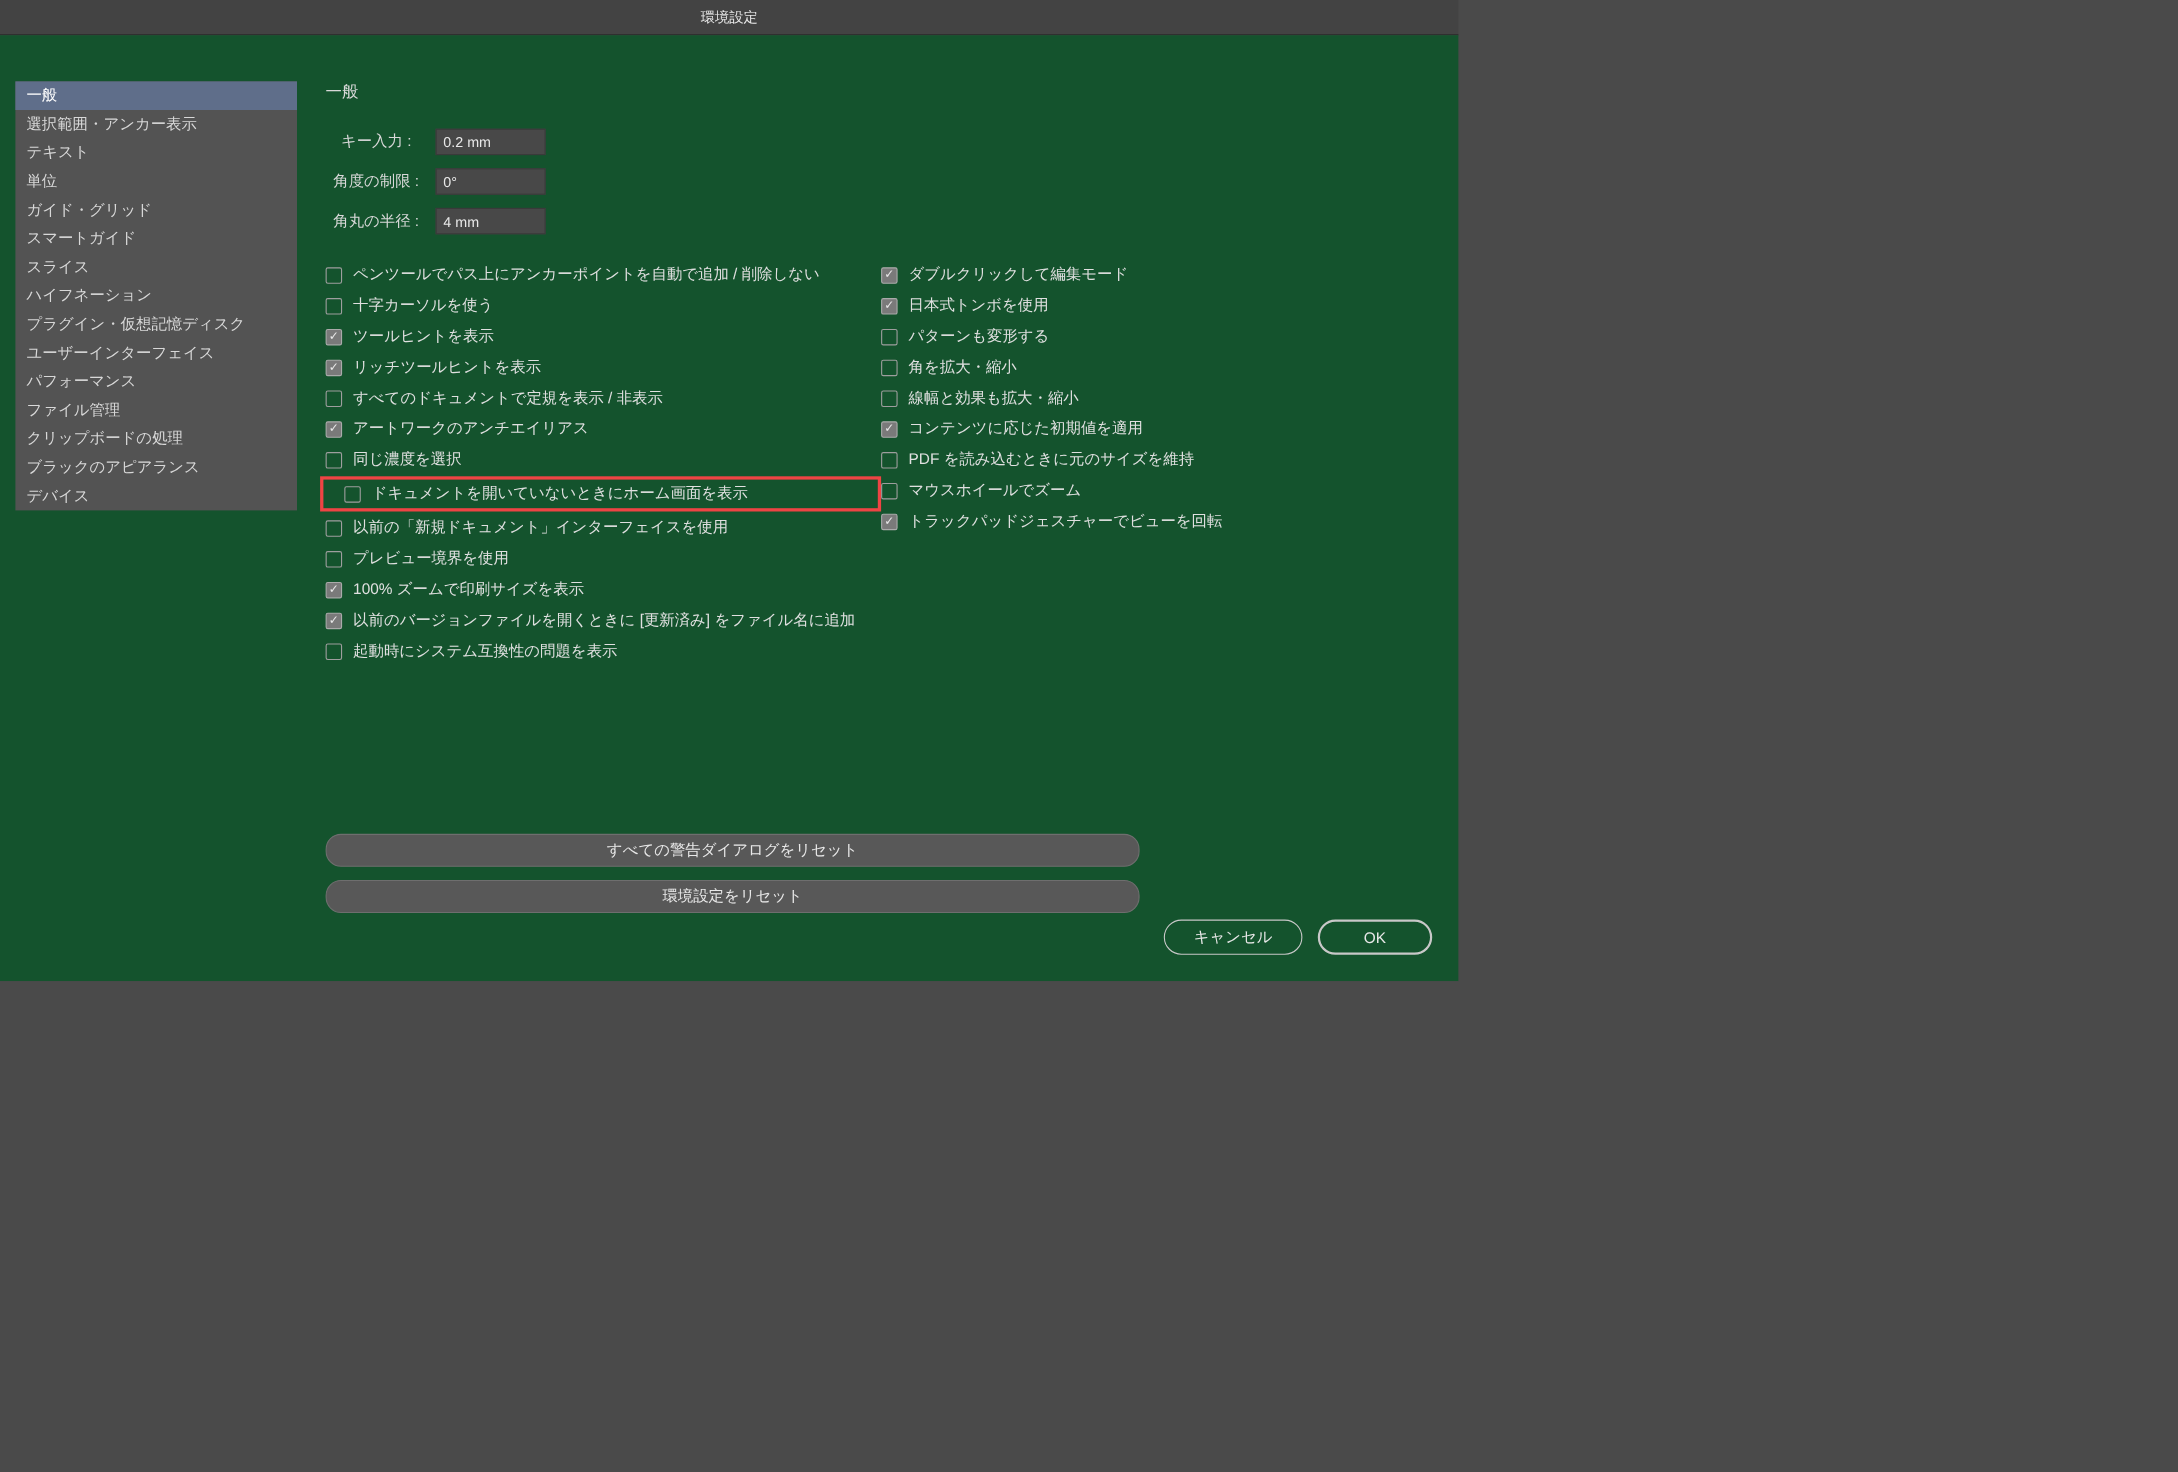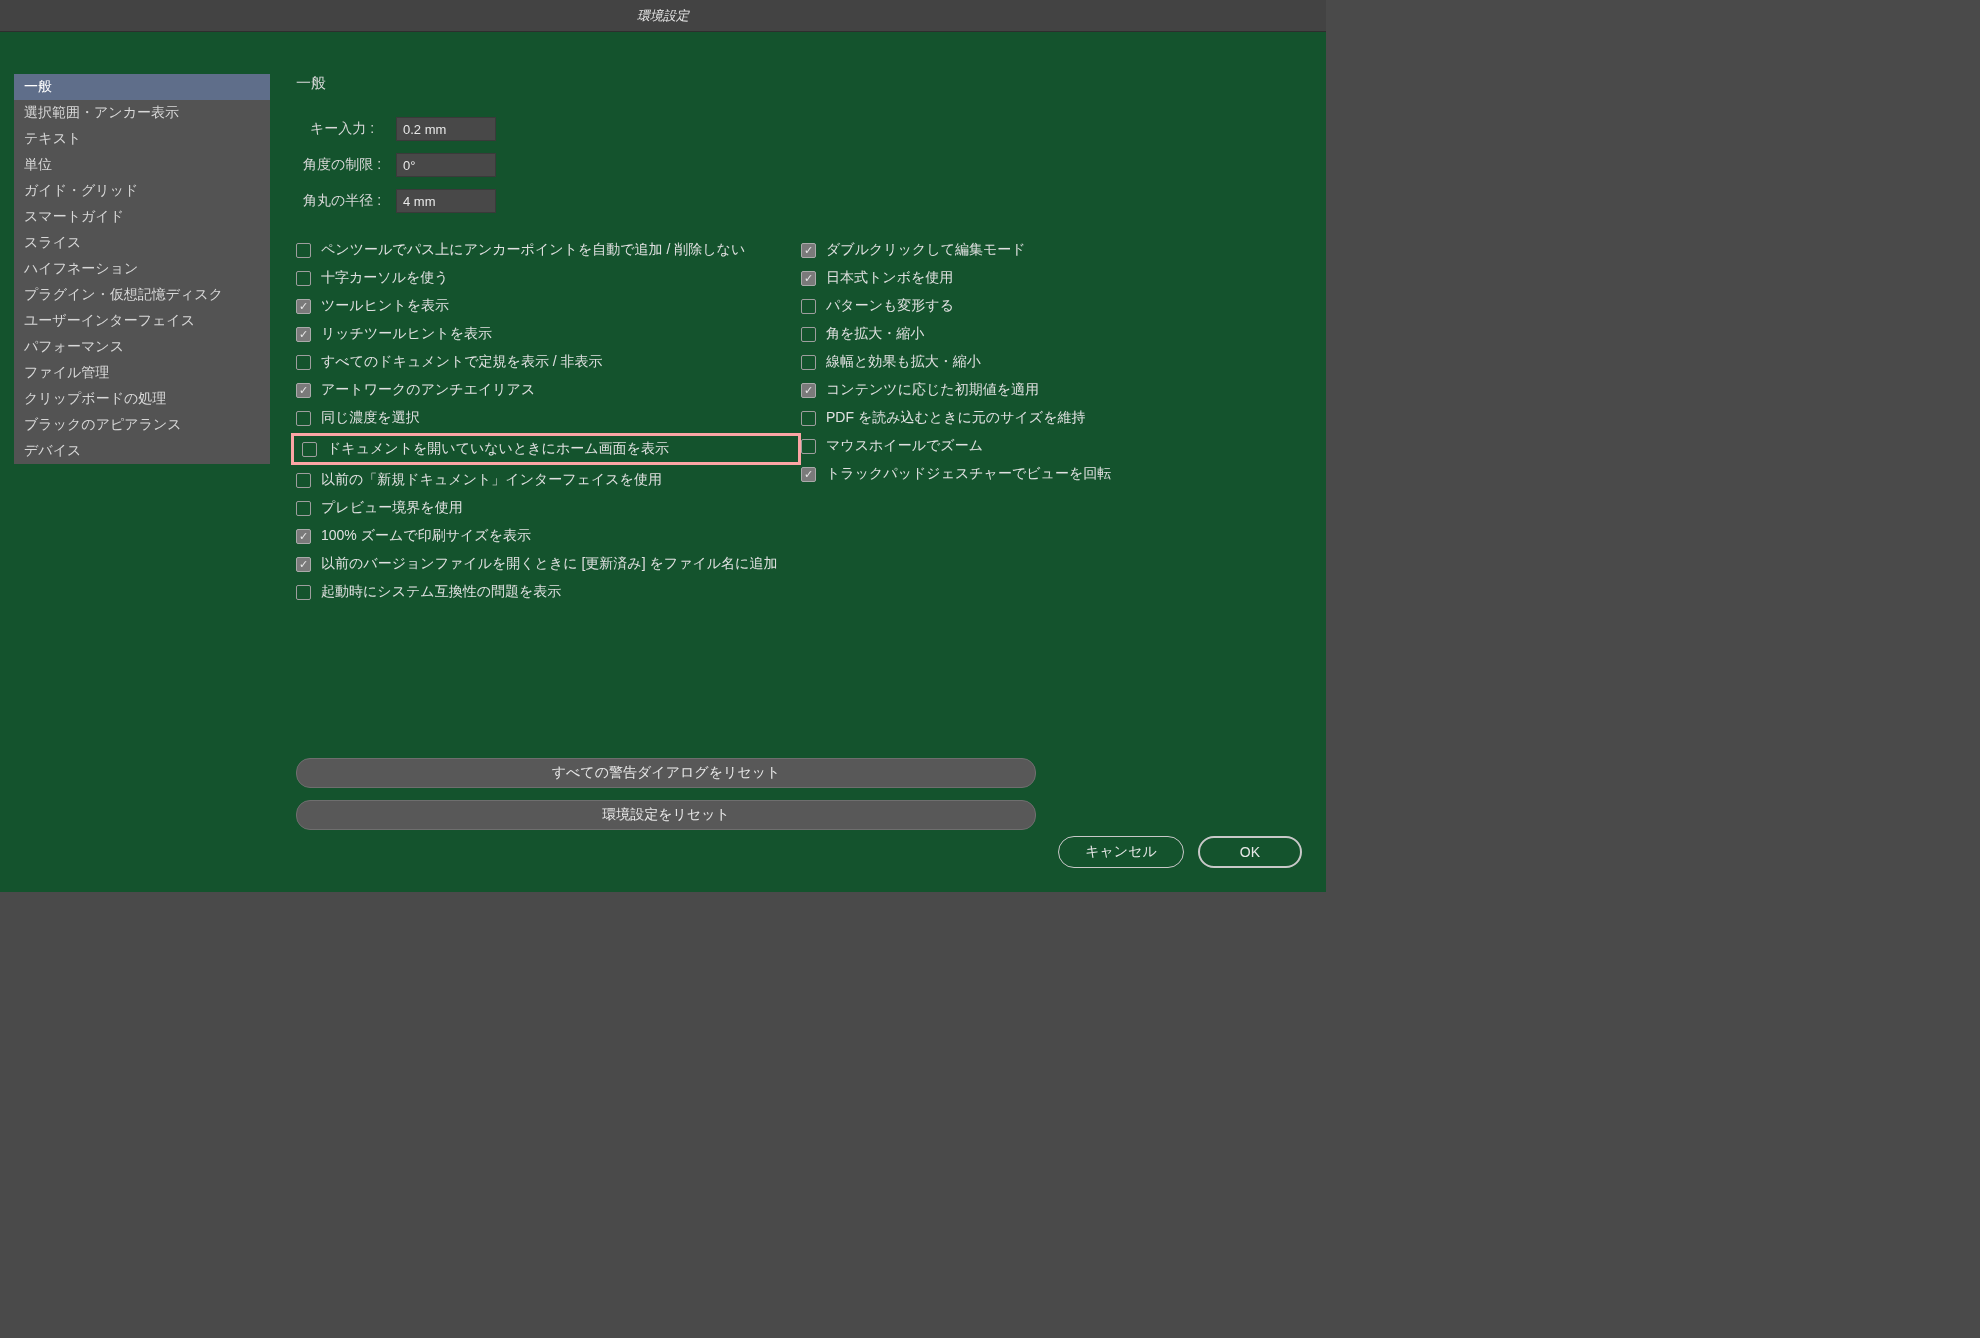--- a/index.html
+++ b/index.html
@@ -13,21 +13,20 @@
 }
 .titlebar {
   background: #434343;
   height: 32px;
   display: flex;
   align-items: center;
   justify-content: center;
   font-size: 13px;
   color: #e8e8e8;
   border-bottom: 1px solid #2e2e2e;
-  font-style: italic;
 }
 .body-inner {
   background: #14532d;
   height: 860px;
   position: relative;
 }
 .sidebar {
   position: absolute;
   left: 14px;
   top: 42px;
@@ -84,22 +83,22 @@
   flex: 1;
 }
 .check-row {
   display: flex;
   align-items: center;
   margin-bottom: 10px;
   font-size: 14px;
   color: #e0e0e0;
 }
 .check-row.hl {
-  border: 3px solid #fca5a5;
-  padding: 4px 8px;
+  border: 3px solid #ef4444;
+  padding: 4px 19px;
   margin-left: -5px;
   margin-bottom: 6px;
   margin-top: -4px;
 }
 .cbox {
   width: 15px;
   height: 15px;
   border: 1px solid #9e9e9e;
   border-radius: 2px;
   margin-right: 10px;

